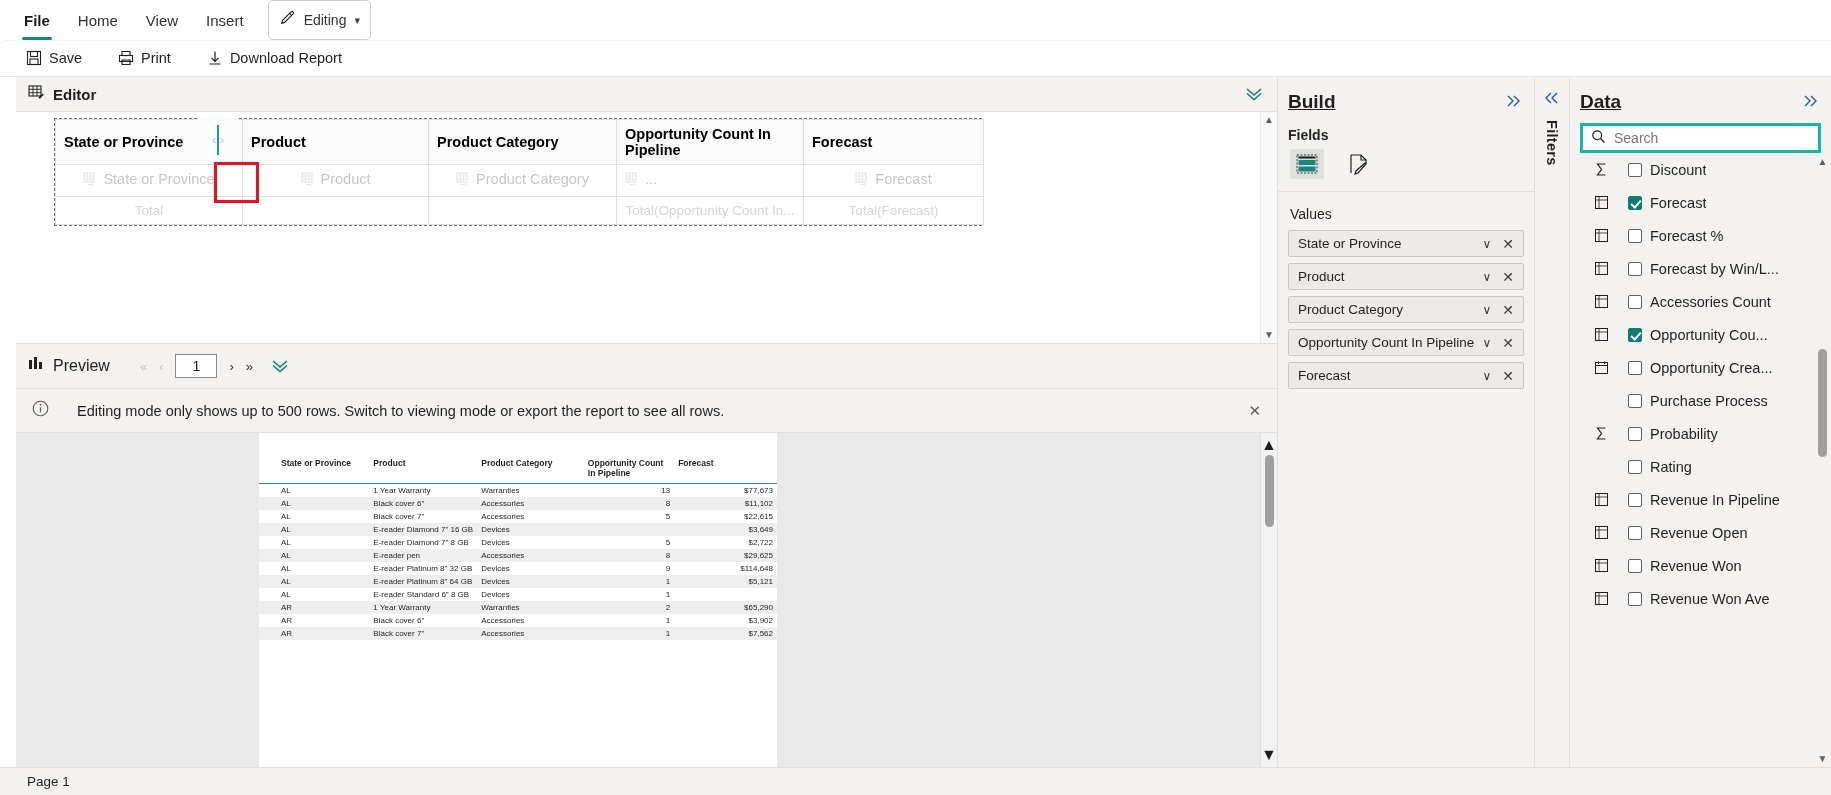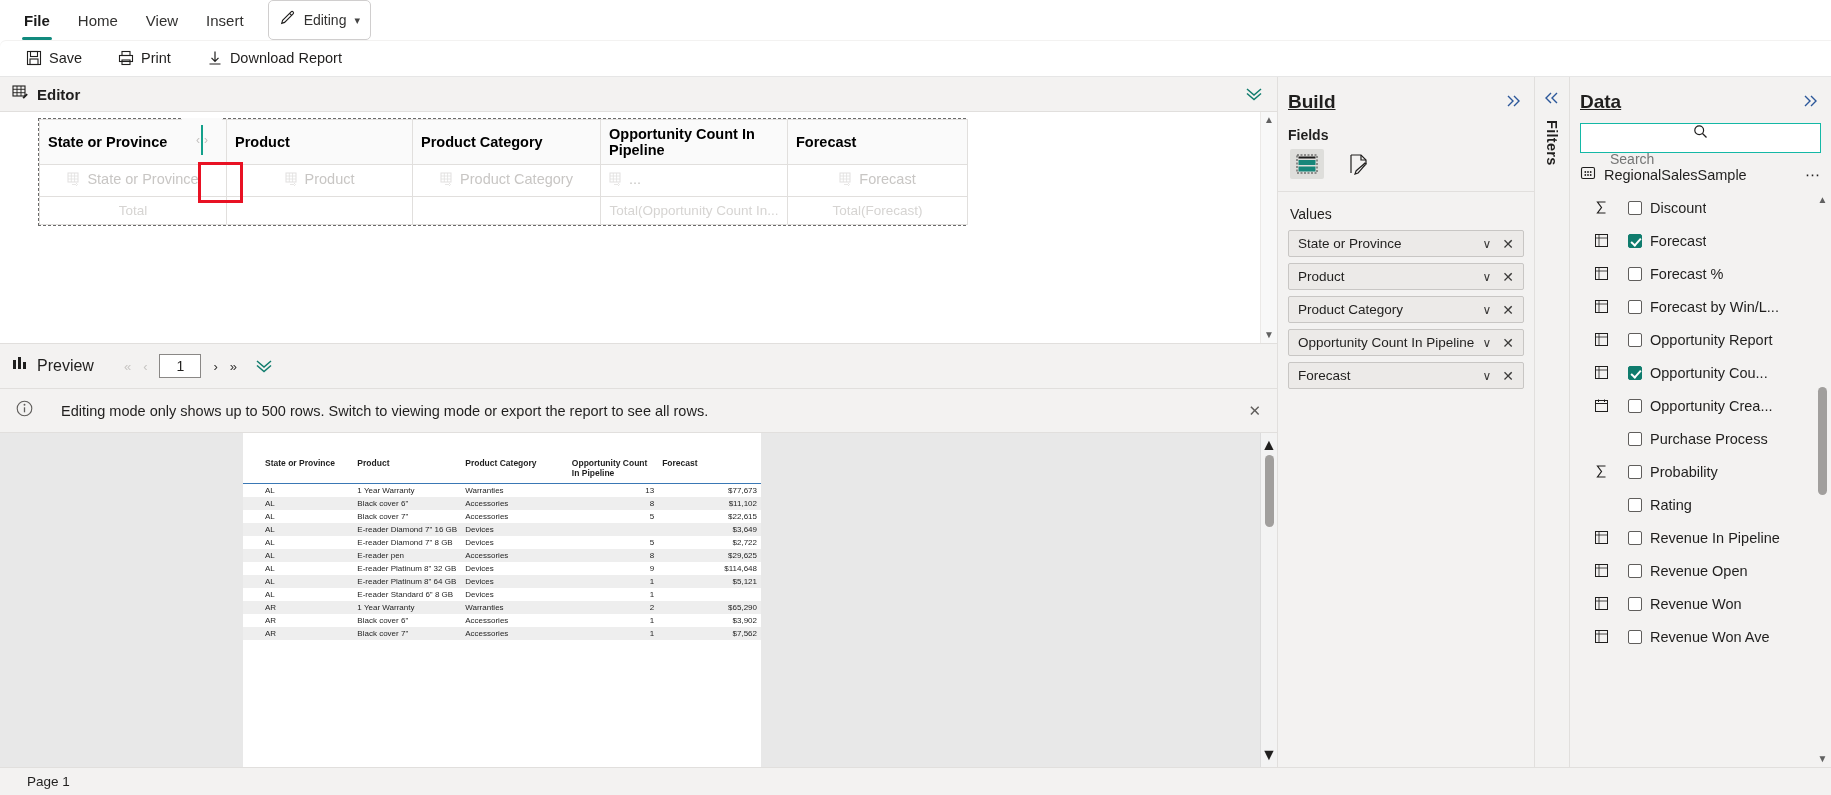--- a/index.html
+++ b/index.html
@@ -45,21 +45,21 @@
   .cmd {
     display: flex; align-items: center; gap: 7px; padding: 4px 10px;
     font-size: 14.5px; color: #201f1e; cursor: pointer; border-radius: 3px;
   }
   .cmd svg { display: block; }
 
   
   .body { flex: 1 1 auto; display: flex; min-height: 0; }
 
   
-  .leftmain { flex: 1 1 auto; display: flex; flex-direction: column; min-width: 0; }
+  .leftmain { flex: 1 1 auto; display: flex; flex-direction: column; min-width: 0; margin-left: 16px; }
 
   
   .section-head {
     height: 35px; background: #f3f2f1; display: flex; align-items: center;
     padding: 0 12px; gap: 8px; border-bottom: 1px solid #e1dfdd;
     flex: 0 0 35px;
   }
   .section-head .title { font-size: 15px; font-weight: bold; color: #201f1e; }
   .section-head .spacer { flex: 1 1 auto; }
   .dblchev { cursor: pointer; color: #107c6d; font-size: 17px; line-height: 1; }
@@ -215,22 +215,22 @@
   }
 
   
   .datapane {
     width: 262px; flex: 0 0 262px; background: #f3f2f1;
     border-left: 1px solid #e1dfdd; display: flex; flex-direction: column;
     min-height: 0;
   }
   .searchrow { padding: 2px 10px 0 10px; }
   .searchbox {
-    height: 30px; border: 1px solid #14b8a6; background: #fff;
-    display: flex; align-items: center; gap: 8px; padding: 0 8px; flex-direction: column;
+    height: 30px; border: 3px solid #14b8a6; background: #fff;
+    display: flex; align-items: center; gap: 8px; padding: 0 8px;
   }
   .searchbox input {
     border: 0; outline: 0; font-size: 14px; color: #201f1e;
     font-family: "Liberation Sans", sans-serif; flex: 1 1 auto; background: transparent;
   }
   .ds-row { display: flex; align-items: center; gap: 8px; padding: 12px 10px 6px 10px; }
   .ds-row .dsname { font-size: 14.5px; color: #201f1e; flex: 1 1 auto; }
   .ds-row .ell { font-size: 15px; color: #201f1e; cursor: pointer; letter-spacing: 1px; }
   .fieldscroller {
     flex: 1 1 auto; min-height: 0; overflow: hidden; position: relative;
@@ -677,35 +677,20 @@
         <div class="searchbox">
           <span>
             <svg width="15" height="15" viewBox="0 0 15 15">
                 <circle cx="6.2" cy="6.2" r="4.4" fill="none" stroke="#201f1e" stroke-width="1.2"></circle>
                 <path d="M9.5 9.5l4 4" stroke="#201f1e" stroke-width="1.3"></path>
               </svg>
           </span>
           <input placeholder="Search" style="">
         </div>
       </div>
-      <div class="ds-row">
-        <span>
-          <svg width="16" height="16" viewBox="0 0 16 16">
-              <rect x="1.5" y="2.5" width="13" height="11" rx="1.5" fill="none" stroke="#201f1e" stroke-width="1.1"></rect>
-              <circle cx="5.3" cy="7" r=".9" fill="#201f1e"></circle>
-              <circle cx="8" cy="7" r=".9" fill="#201f1e"></circle>
-              <circle cx="10.7" cy="7" r=".9" fill="#201f1e"></circle>
-              <circle cx="5.3" cy="10" r=".9" fill="#201f1e"></circle>
-              <circle cx="8" cy="10" r=".9" fill="#201f1e"></circle>
-              <circle cx="10.7" cy="10" r=".9" fill="#201f1e"></circle>
-            </svg>
-        </span>
-        <span class="dsname">RegionalSalesSample</span>
-        <span class="ell">⋯</span>
-      </div>
       <div class="fieldscroller">
         <div class="fieldlist" id="data-fields">
           <div class="fieldrow">
               <span class="ticon">
                 <svg width="15" height="15" viewBox="0 0 15 15">
                   <path d="M11.5 2h-8l4 5.5-4 5.5h8" fill="none" stroke="#201f1e" stroke-width="1.2"></path>
                 </svg>
               </span>
               <span class="cb"></span>
               <span class="fname">Discount</span>
@@ -741,21 +726,21 @@
               <span class="fname">Forecast by Win/L...</span>
             </div>
           <div class="fieldrow">
               <span class="ticon">
                 <svg width="15" height="15" viewBox="0 0 15 15">
                   <rect x="1.5" y="1.5" width="12" height="12" fill="none" stroke="#201f1e" stroke-width="1"></rect>
                   <path d="M1.5 5h12M5 1.5v12" stroke="#201f1e" stroke-width=".8"></path>
                 </svg>
               </span>
               <span class="cb"></span>
-              <span class="fname">Opportunity Report</span>
+              <span class="fname">Accessories Count</span>
             </div>
           <div class="fieldrow">
               <span class="ticon">
                 <svg width="15" height="15" viewBox="0 0 15 15">
                   <rect x="1.5" y="1.5" width="12" height="12" fill="none" stroke="#201f1e" stroke-width="1"></rect>
                   <path d="M1.5 5h12M5 1.5v12" stroke="#201f1e" stroke-width=".8"></path>
                 </svg>
               </span>
               <span class="cb checked"></span>
               <span class="fname">Opportunity Cou...</span>

